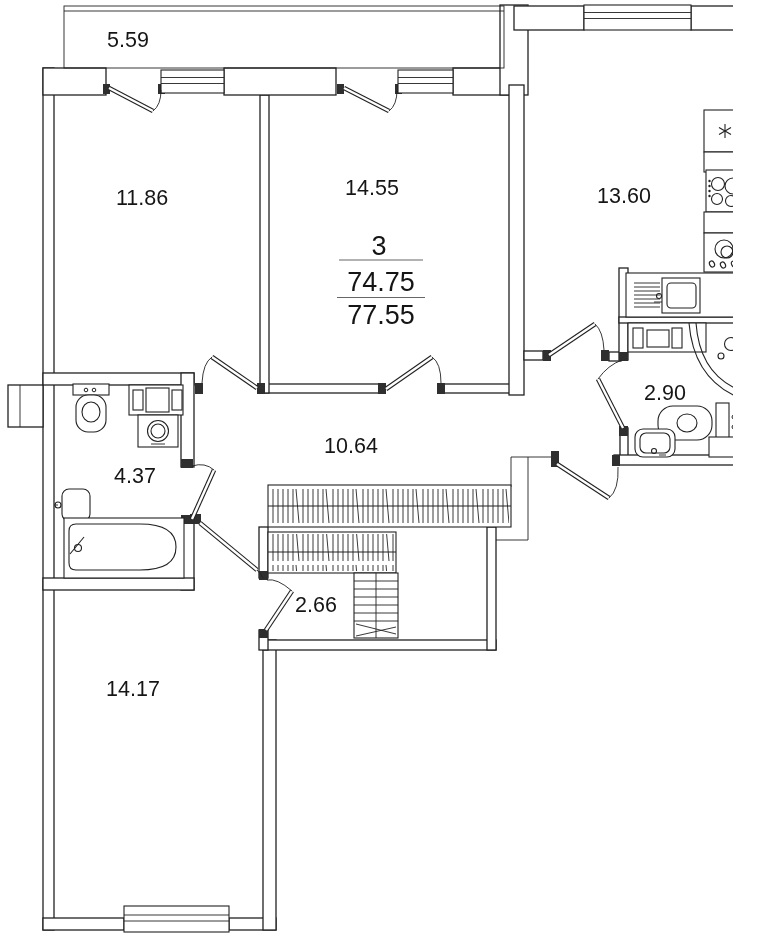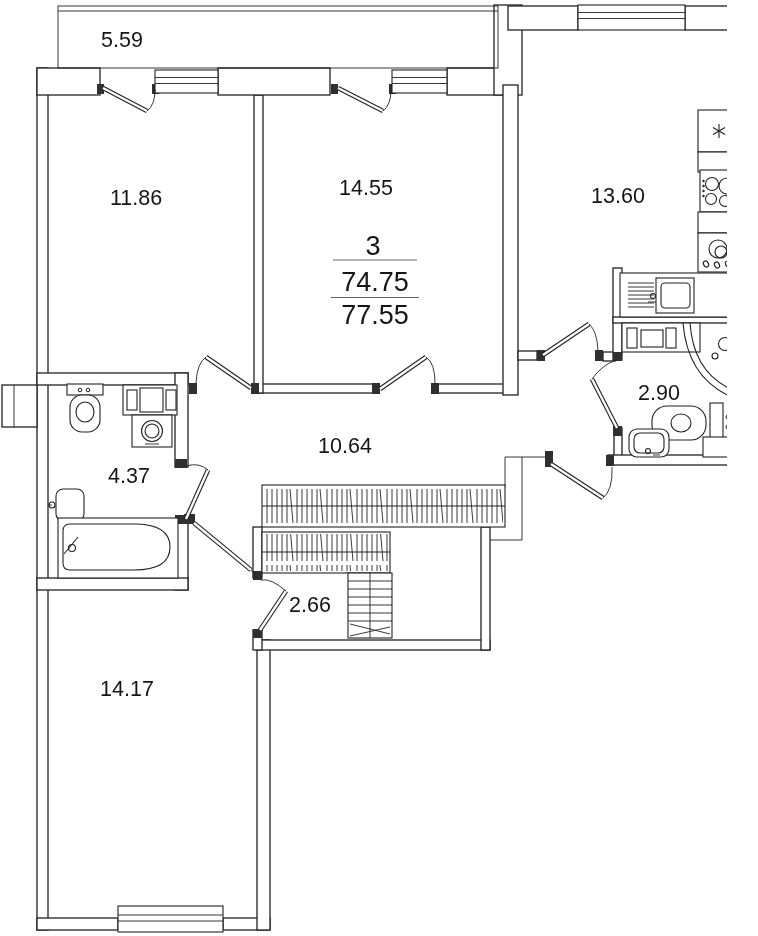--- a/index.html
+++ b/index.html
@@ -1,17 +1,17 @@
 <!DOCTYPE html>
 <html><head>
 <meta charset="utf-8">
 <style>
   html,body{margin:0;padding:0;background:#ffffff;}
   #stage{position:relative;width:727px;height:936px;background:#fff;overflow:hidden;
-         font-family:"Liberation Sans",sans-serif;}
+         font-family:"Liberation Sans",sans-serif;margin-left:6px;}
   svg{position:absolute;left:0;top:0;}
   .w    {fill:#ffffff;stroke:#222222;stroke-width:1.3;}
   .ln   {fill:none;stroke:#222222;stroke-width:1.1;}
   .thin {fill:none;stroke:#222222;stroke-width:0.9;}
   .post {fill:#2f2f2f;stroke:none;}
   .fx   {fill:#ffffff;stroke:#222222;stroke-width:1.1;}
   .fxn  {fill:none;stroke:#222222;stroke-width:1.1;}
   .leafB{stroke:#222222;stroke-width:4.6;}
   .leafW{stroke:#ffffff;stroke-width:2.4;}
   .lbl  {font-family:"Liberation Sans",sans-serif;font-size:21.5px;fill:#151515;text-anchor:middle;}

